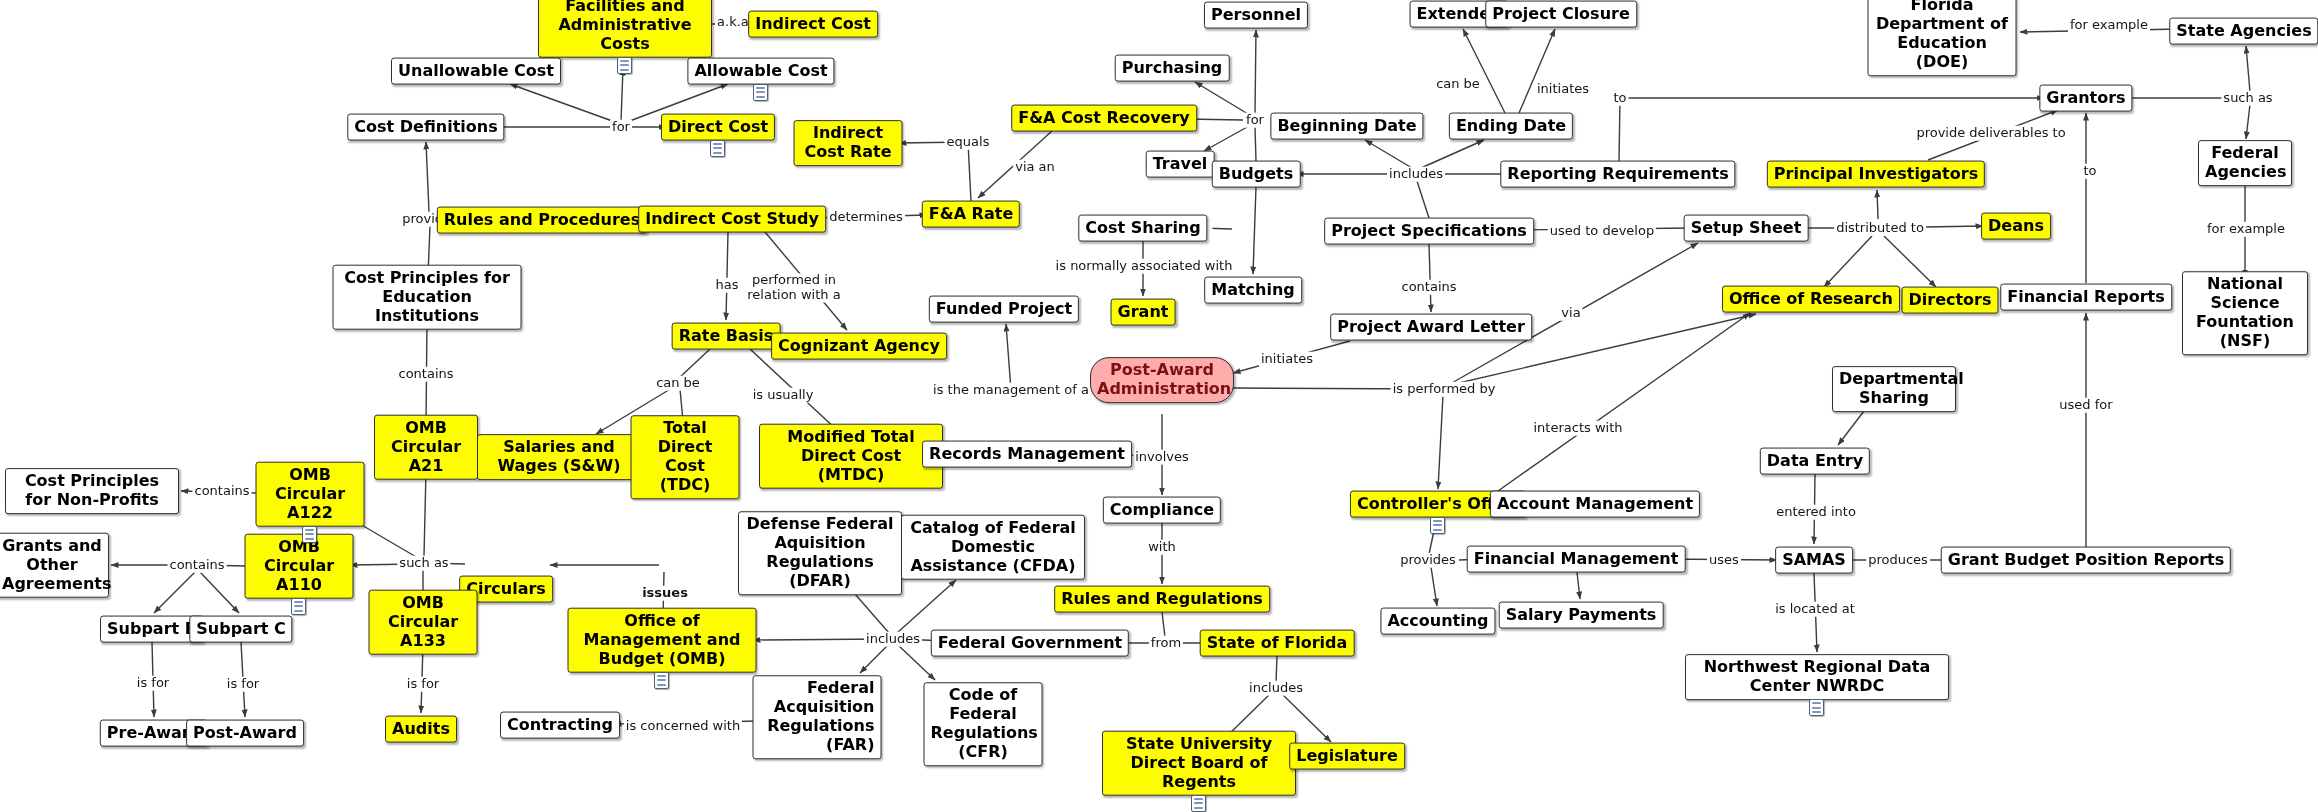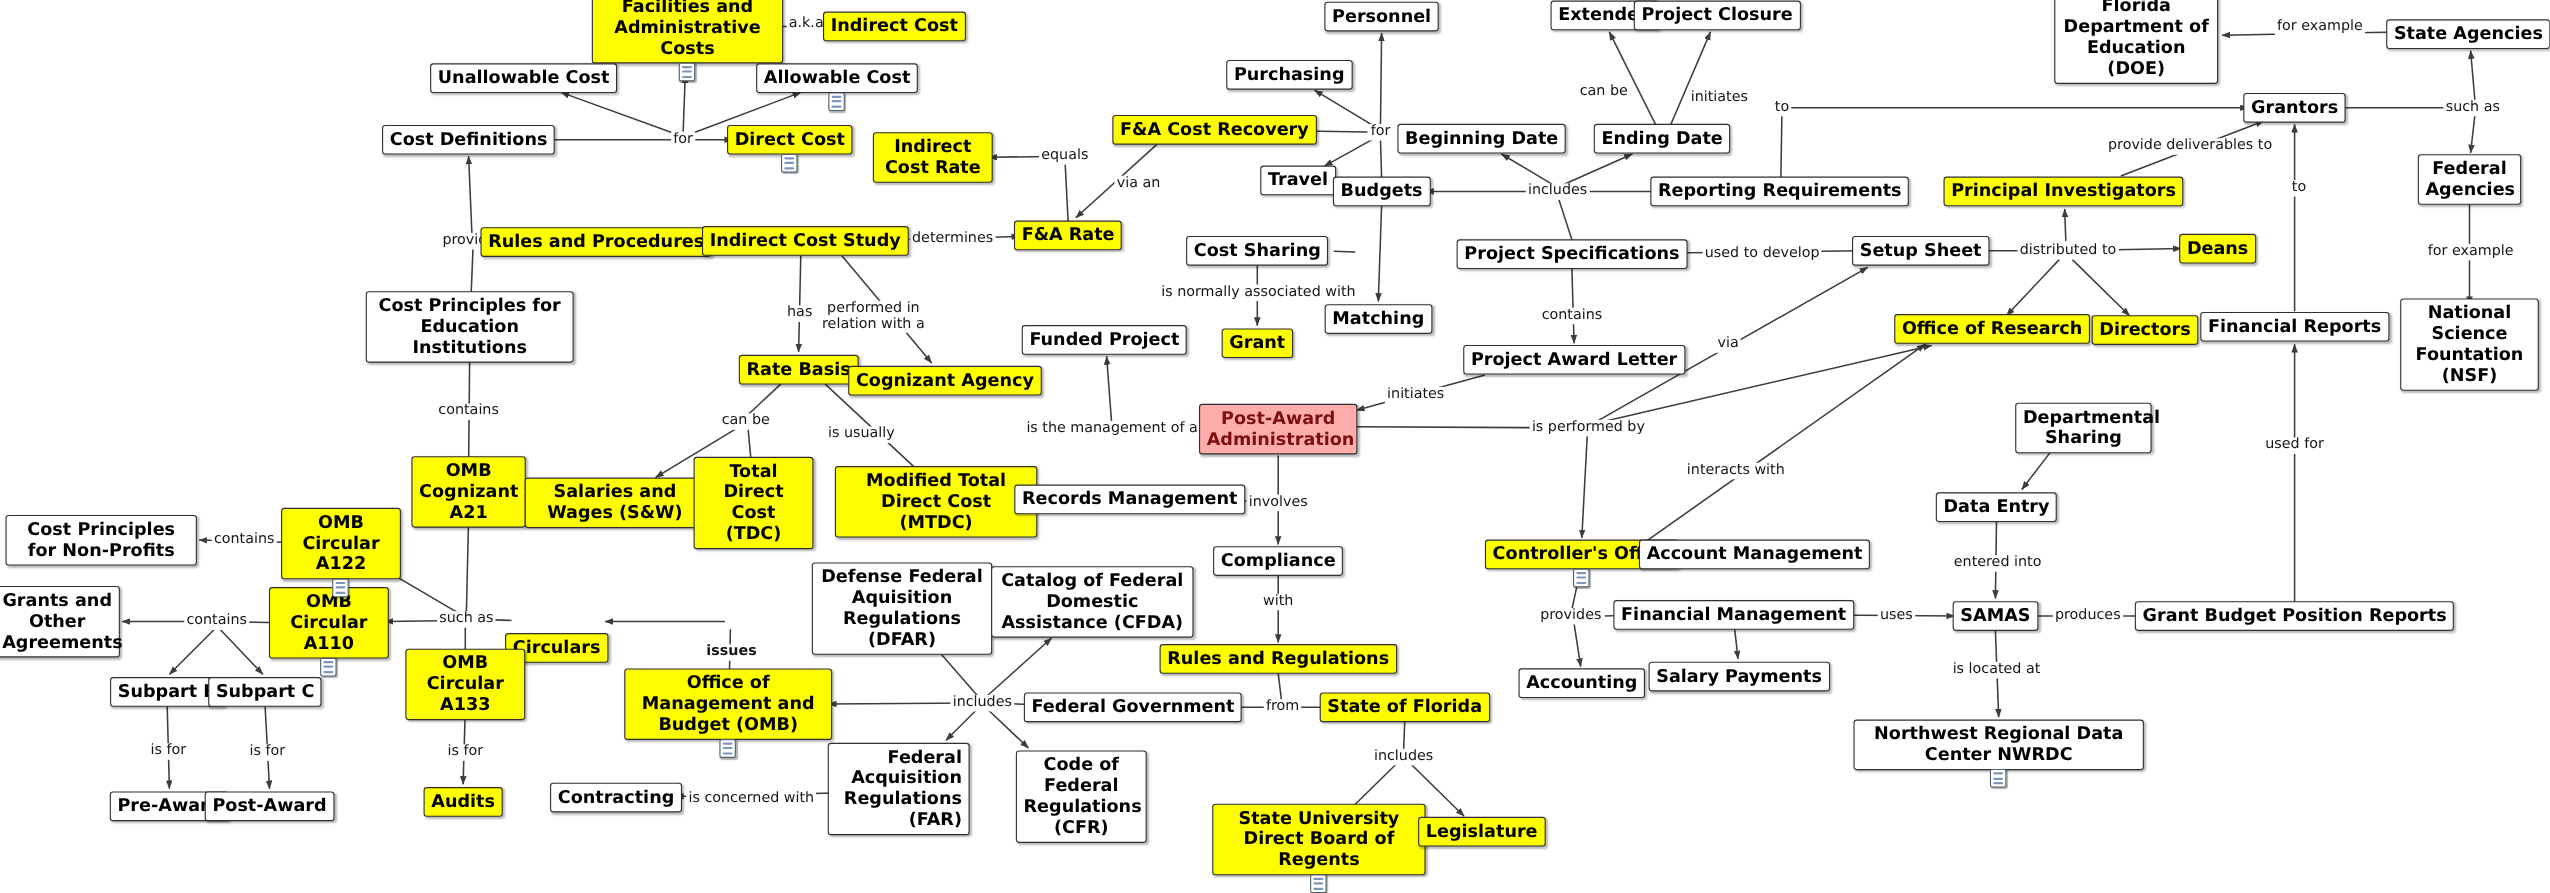--- a/index.html
+++ b/index.html
@@ -231,24 +231,24 @@
     <div class="node yellow" style="left: 971px; top: 214px;">F&amp;A Rate</div>
     <div class="node white" style="left: 1143px; top: 228px;">Cost Sharing</div>
     <div class="node white" style="left: 1253px; top: 290px;">Matching</div>
     <div class="node white" style="left: 1429px; top: 231px;">Project Specifications</div>
     <div class="node white wrap" style="left: 427px; top: 297px; width: 175px;">Cost Principles for Education Institutions</div>
     <div class="node yellow" style="left: 726px; top: 336px;">Rate Basis</div>
     <div class="node yellow" style="left: 859px; top: 346px;">Cognizant Agency</div>
     <div class="node white" style="left: 1004px; top: 309px;">Funded Project</div>
     <div class="node yellow" style="left: 1143px; top: 312px;">Grant</div>
     <div class="node white" style="left: 1431px; top: 327px;">Project Award Letter</div>
-    <div class="node pink wrap" style="left: 1162px; top: 390px; width: 130px;">Post-Award Administration</div>
+    <div class="node pink wrap" style="left: 1162px; top: 380px; width: 130px; border-radius: 19px;">Post-Award Administration</div>
     <div class="node yellow" style="left: 1811px; top: 299px;">Office of Research</div>
     <div class="node white wrap" style="left: 1894px; top: 389px; width: 110px;">Departmental Sharing</div>
-    <div class="node yellow wrap" style="left: 426px; top: 447px; width: 90px;">OMB Cognizant A21</div>
+    <div class="node yellow wrap" style="left: 426px; top: 447px; width: 90px;">OMB Circular A21</div>
     <div class="node yellow wrap" style="left: 559px; top: 457px; width: 150px;">Salaries and Wages (S&amp;W)</div>
     <div class="node yellow wrap" style="left: 685px; top: 457px; width: 95px;">Total Direct Cost (TDC)</div>
     <div class="node yellow wrap" style="left: 851px; top: 456px; width: 170px;">Modified Total Direct Cost (MTDC)</div>
     <div class="node white" style="left: 1027px; top: 454px;">Records Management</div>
     <div class="node white" style="left: 1162px; top: 510px;">Compliance</div>
     <div class="node yellow" style="left: 1438px; top: 504px;">Controller's Office</div>
     <div class="res-icon" style="left: 1430px; top: 516.5px;">
       <i></i>
       <i></i>
       <i></i>

